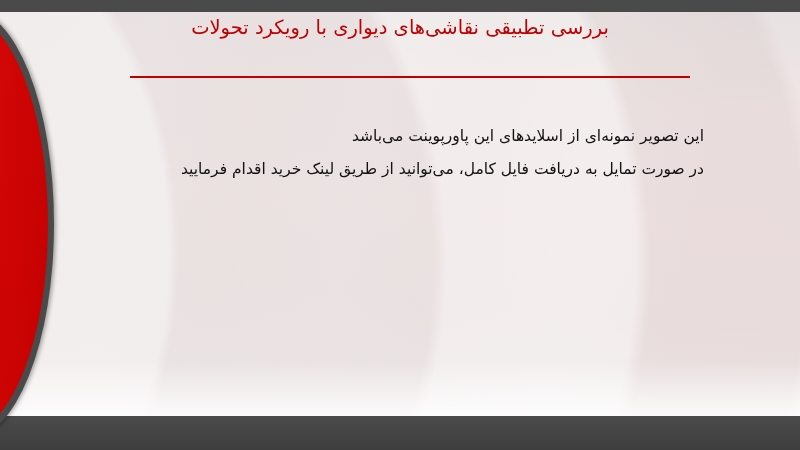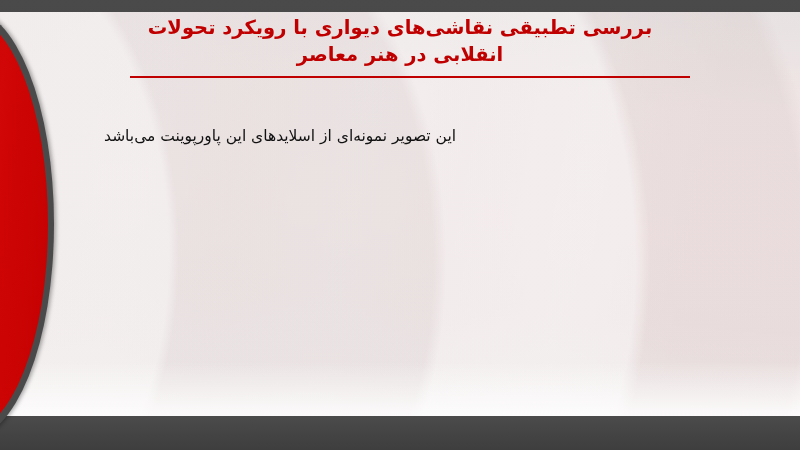--- a/index.html
+++ b/index.html
@@ -104,41 +104,41 @@
     position: absolute;
     left: 90px;
     top: 14px;
     width: 620px;
     text-align: center;
     direction: rtl;
   }
   .title-line {
     color: #c00000;
     font-size: 19.5px;
-    font-weight: bold;
+    font-weight: normal;
     line-height: 27px;
     letter-spacing: 0px;
     white-space: nowrap;
   }
   .title-rule {
     position: absolute;
     left: 130px;
     top: 76px;
     width: 560px;
     height: 0;
     border-top: 2px solid #c00000;
   }
 
   
   .body-block {
     position: absolute;
     right: 96px;
     top: 120px;
     width: 600px;
-    text-align: left;
+    text-align: right;
     direction: rtl;
   }
   .body-line {
     color: #111111;
     font-size: 15.5px;
     font-weight: normal;
     line-height: 33px;
     white-space: nowrap;
   }
 
@@ -172,22 +172,22 @@
 
   <div class="bottom-strip"></div>
 
   <div class="red-ellipse-wrap layer-3">
     <div class="red-ellipse-border"></div>
     <div class="red-ellipse-fill"></div>
   </div>
 
   <div class="title-block layer-4">
     <div class="title-line">بررسی تطبیقی نقاشی‌های دیواری با رویکرد تحولات</div>
-    <div class="title-line">انقلابی در هنر معاصر</div>
   </div>
 
   <div class="title-rule layer-4"></div>
 
   <div class="body-block layer-4">
     <div class="body-line">این تصویر نمونه‌ای از اسلایدهای این پاورپوینت می‌باشد</div>
+    <div class="body-line">در صورت تمایل به دریافت فایل کامل، می‌توانید از طریق لینک خرید اقدام فرمایید</div>
   </div>
 
 </div>
 
 </body></html>

